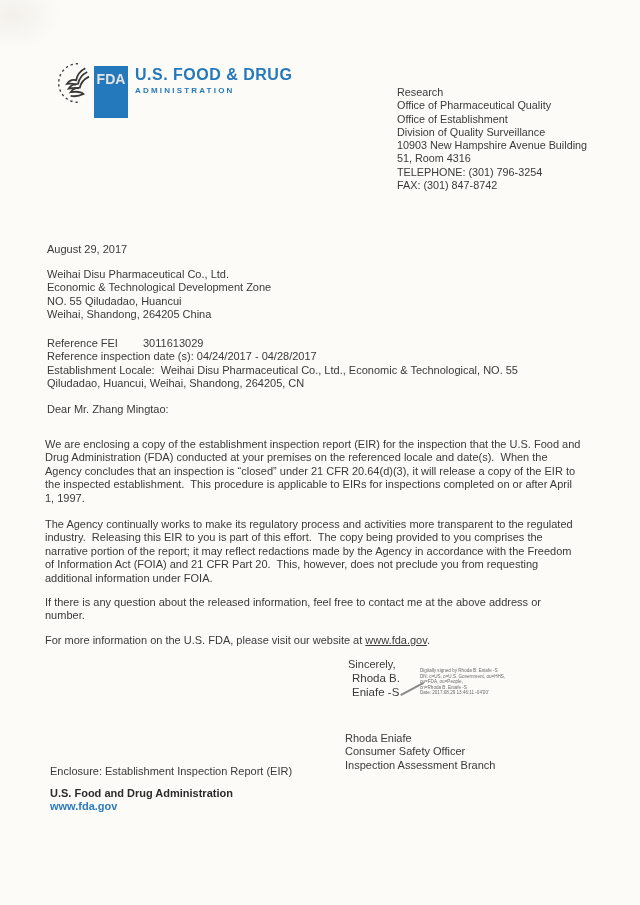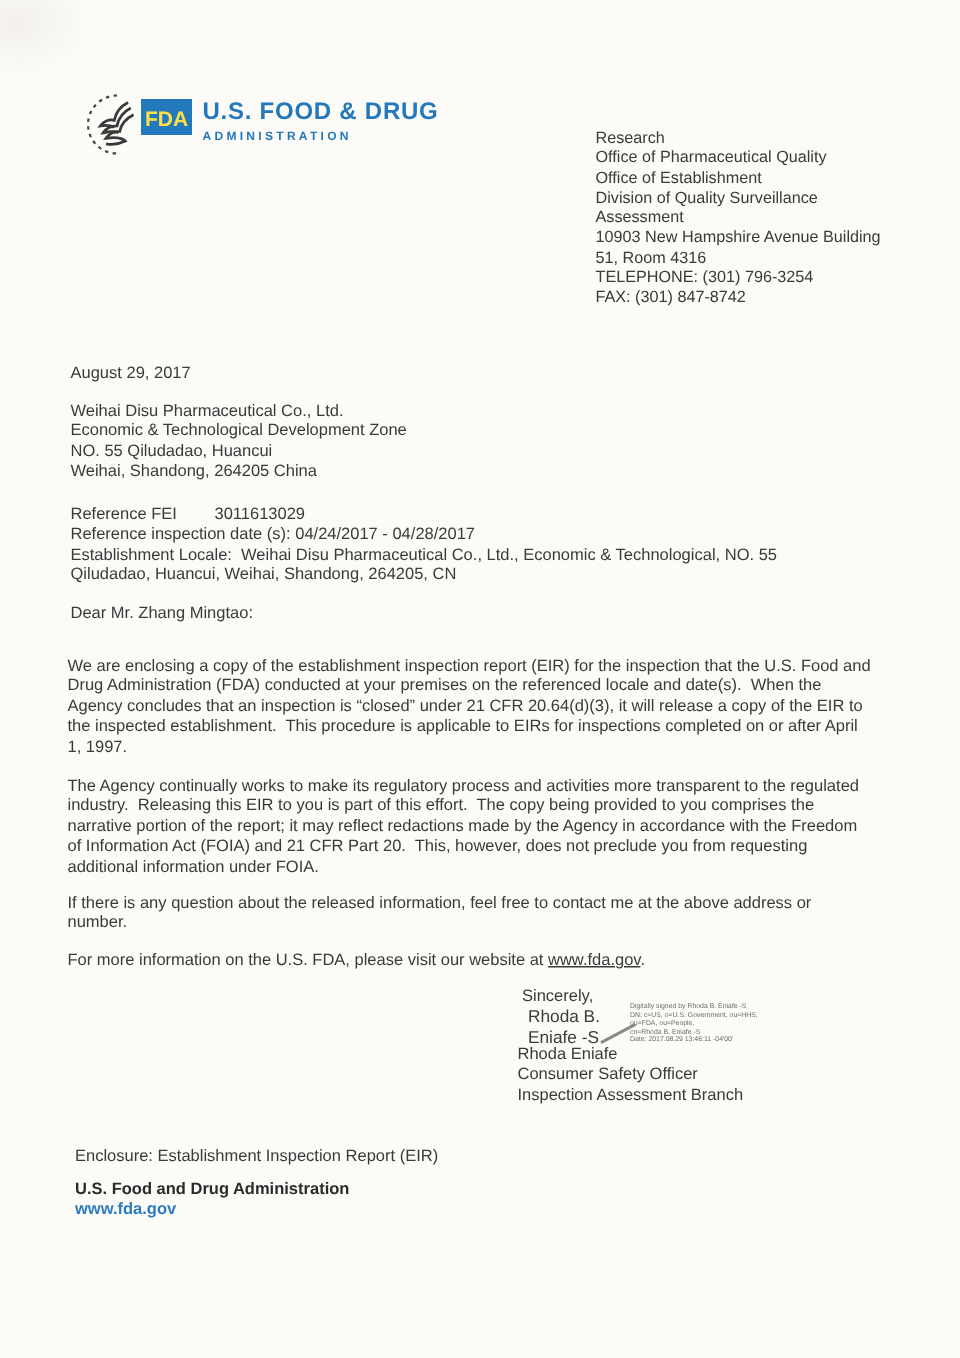--- a/index.html
+++ b/index.html
@@ -11,23 +11,23 @@
     position: relative;
     overflow: hidden;
   }
   .page { position: absolute; inset: 0; }
 
   
   .logo-row { position: absolute; left: 55px; top: 58px; height: 48px; }
   .hhs-icon { position: absolute; left: 0; top: 2px; width: 46px; height: 46px; }
   .fda-box {
     position: absolute; left: 39px; top: 8px;
-    width: 34px; height: 24px;
+    width: 34px; height: 52px;
     background: #2478bc;
-    color: #fde047;
+    color: #e5e5e5;
     font-weight: bold; font-size: 14px;
     display: flex; align-items: flex-start; justify-content: center;
     padding-top: 5px; box-sizing: border-box;
     letter-spacing: 0px;
   }
   .wordmark { position: absolute; left: 80px; top: 8px; color: #2478bc; white-space: nowrap; }
   .wordmark-main { font-size: 16px; font-weight: bold; letter-spacing: 0.5px; }
   .wordmark-sub { font-size: 8px; font-weight: bold; letter-spacing: 2.2px; margin-top: 2px; }
 
   .agency-address {
@@ -58,21 +58,21 @@
   .sig-dname { left: 352px; top: 671px; font-size: 11.5px; line-height: 14px; }
   .sig-cert {
     left: 420px; top: 668px; width: 96px;
     font-size: 4.6px; line-height: 5.6px;
     color: #6a6a6a;
   }
   .sig-stroke {
     left: 399px; top: 688px; width: 26px; height: 1.5px;
     background: #8a8a8a; transform: rotate(-28deg);
   }
-  .sig-block { left: 345px; top: 697px; }
+  .sig-block { left: 345px; top: 732px; }
 
   .enclosure { left: 50px; top: 765px; }
   .footer-org { left: 50px; top: 787px; font-weight: bold; color: #2b2b2b; }
   .footer-url { left: 50px; top: 800px; font-weight: bold; color: #2b7bc0; text-decoration: none; font-size: 11px; }
 
   
   .scan-smudge {
     position: absolute; left: 0; top: 0; width: 60px; height: 50px;
     background: radial-gradient(ellipse at 20% 30%, rgba(200,190,175,0.18), rgba(0,0,0,0) 70%);
   }
@@ -98,21 +98,20 @@
       <div class="wordmark-main">U.S. FOOD &amp; DRUG</div>
       <div class="wordmark-sub">ADMINISTRATION</div>
     </div>
   </div>
 
   <div class="agency-address">
     <div>Research</div>
     <div>Office of Pharmaceutical Quality</div>
     <div>Office of Establishment</div>
     <div>Division of Quality Surveillance</div>
-    <div>Assessment</div>
     <div>10903 New Hampshire Avenue Building</div>
     <div>51, Room 4316</div>
     <div>TELEPHONE: (301) 796-3254</div>
     <div>FAX: (301) 847-8742</div>
   </div>
 
   <div class="abs line date-line">August 29, 2017</div>
 
   <div class="abs line recipient">
     <div>Weihai Disu Pharmaceutical Co., Ltd.</div>

